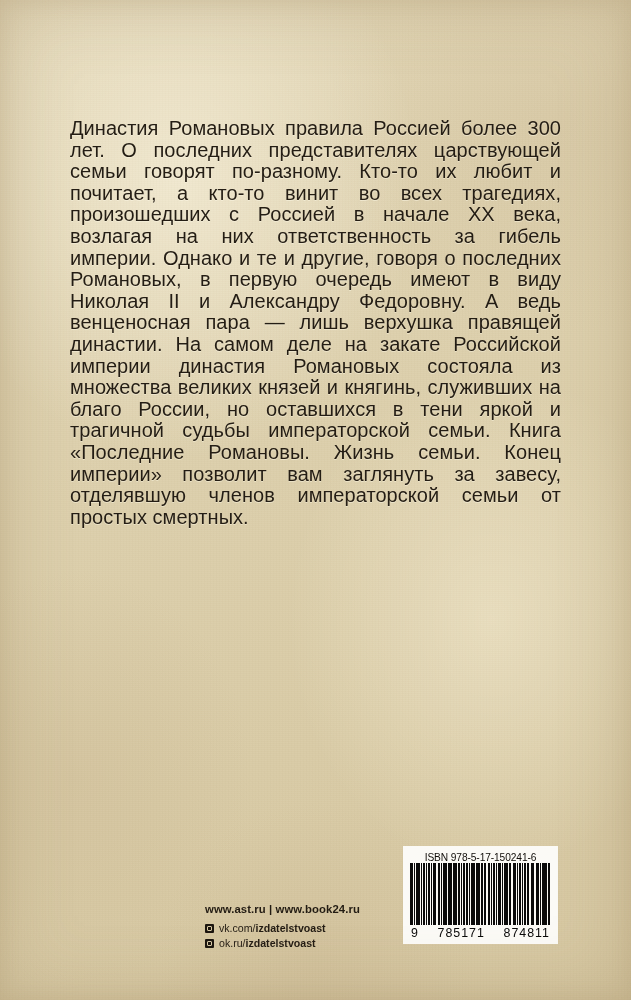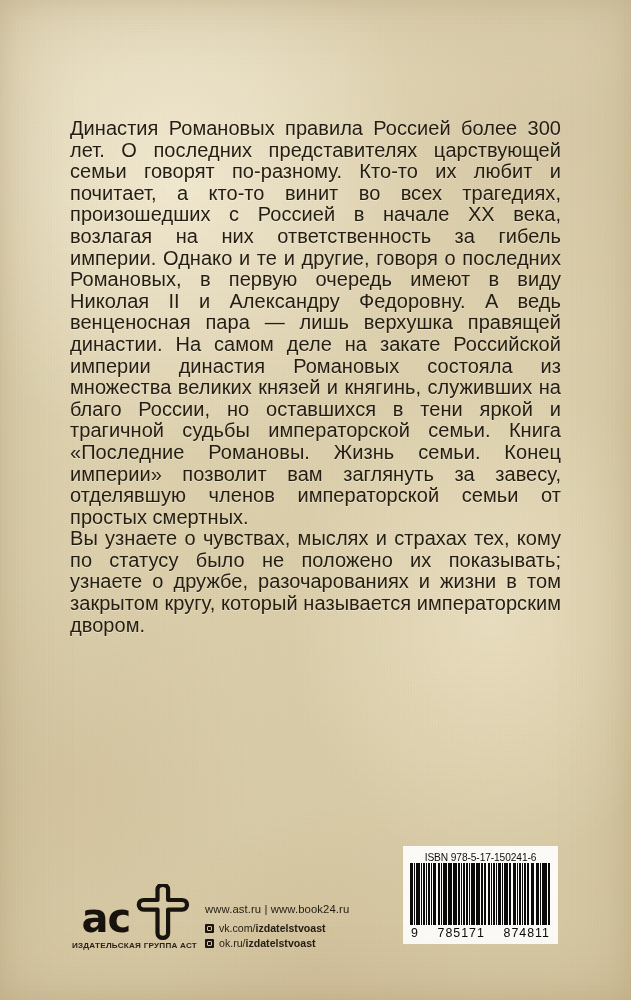--- a/index.html
+++ b/index.html
@@ -117,21 +117,21 @@
   }
 
   #contacts {
     position: absolute;
     left: 205px;
     top: 903px;
     color: #231c13;
   }
   #sites {
     font-size: 11.3px;
-    font-weight: normal;
+    font-weight: bold;
     letter-spacing: 0.1px;
     white-space: nowrap;
     margin-bottom: 7px;
   }
   .social-row {
     display: flex;
     align-items: center;
     font-size: 10.6px;
     margin-bottom: 3px;
     white-space: nowrap;
@@ -190,49 +190,23 @@
   }
 </style>
 </head>
 <body>
 
 <div id="cover">
   <div id="grain"></div>
 
   <div id="blurb">
     <p>Династия Романовых правила Россией более 300 лет. О последних представителях царствующей семьи говорят по-разному. Кто-то их любит и почитает, а кто-то винит во всех трагедиях, произошедших с Россией в начале XX века, возлагая на них ответственность за гибель империи. Однако и те и другие, говоря о последних Романовых, в первую очередь имеют в виду Николая II и Александру Федоровну. А ведь венценосная пара — лишь верхушка правящей династии. На самом деле на закате Российской империи династия Романовых состояла из множества великих князей и княгинь, служивших на благо России, но оставшихся в тени яркой и трагичной судьбы императорской семьи. Книга «Последние Романовы. Жизнь семьи. Конец империи» позволит вам заглянуть за завесу, отделявшую членов императорской семьи от простых смертных.</p>
-    <p class="last-line-left">Вы узнаете о чувствах, мыслях и страхах тех, кому по статусу было не положено их показывать; узнаете о дружбе, разочарованиях и жизни в том закрытом кругу, который называется императорским двором.</p>
   </div>
 
 
-  <div id="logo-block">
-    <div id="ast-mark">
-      <span class="ast-word">ac</span>
-      <svg width="58" height="56" viewBox="0 0 58 56">
-        <path d="M23.5 5.5
-                 C23.5 2.6 25.8 0.8 28.8 0.8
-                 C31.8 0.8 34.1 2.6 34.1 5.5
-                 L34.1 16.0
-                 L48.0 16.0
-                 C51.1 16.0 53.0 18.0 53.0 20.8
-                 C53.0 23.6 51.1 25.6 48.0 25.6
-                 L34.1 25.6
-                 L34.1 49.0
-                 C34.1 52.0 31.8 53.9 28.8 53.9
-                 C25.8 53.9 23.5 52.0 23.5 49.0
-                 L23.5 25.6
-                 L9.8 25.6
-                 C6.7 25.6 4.8 23.6 4.8 20.8
-                 C4.8 18.0 6.7 16.0 9.8 16.0
-                 L23.5 16.0
-                 Z" fill="none" stroke="#18130d" stroke-width="4.2" stroke-linejoin="round"></path>
-      </svg>
-    </div>
-    <div id="publisher-caption">ИЗДАТЕЛЬСКАЯ ГРУППА АСТ</div>
-  </div>
 
   <div id="contacts">
     <div id="sites">www.ast.ru | www.book24.ru</div>
 
     <div class="social-row">
       <span class="social-badge"></span>
       <span>vk.com/</span>
         <span class="handle">izdatelstvoast</span>
     </div>
 

